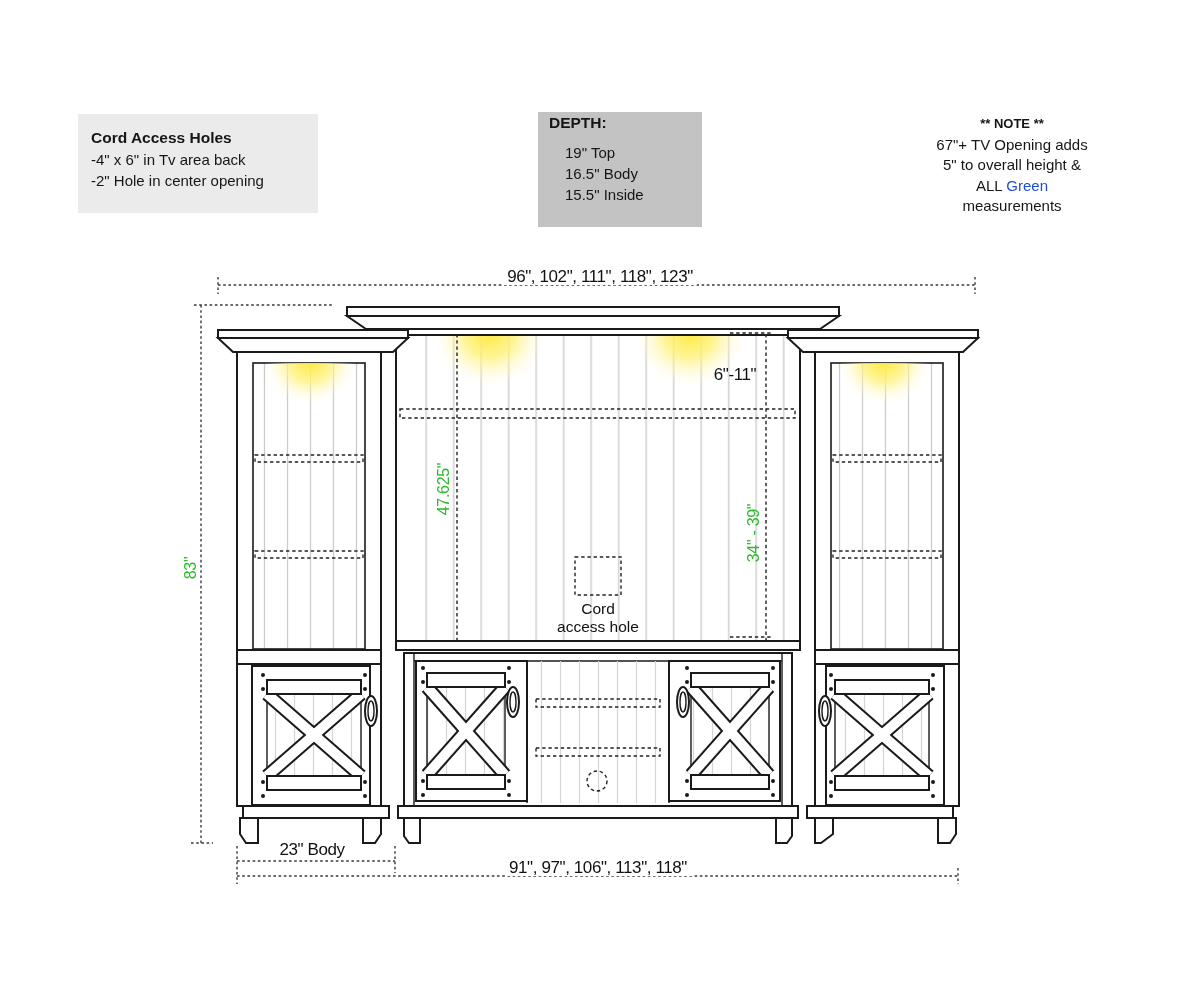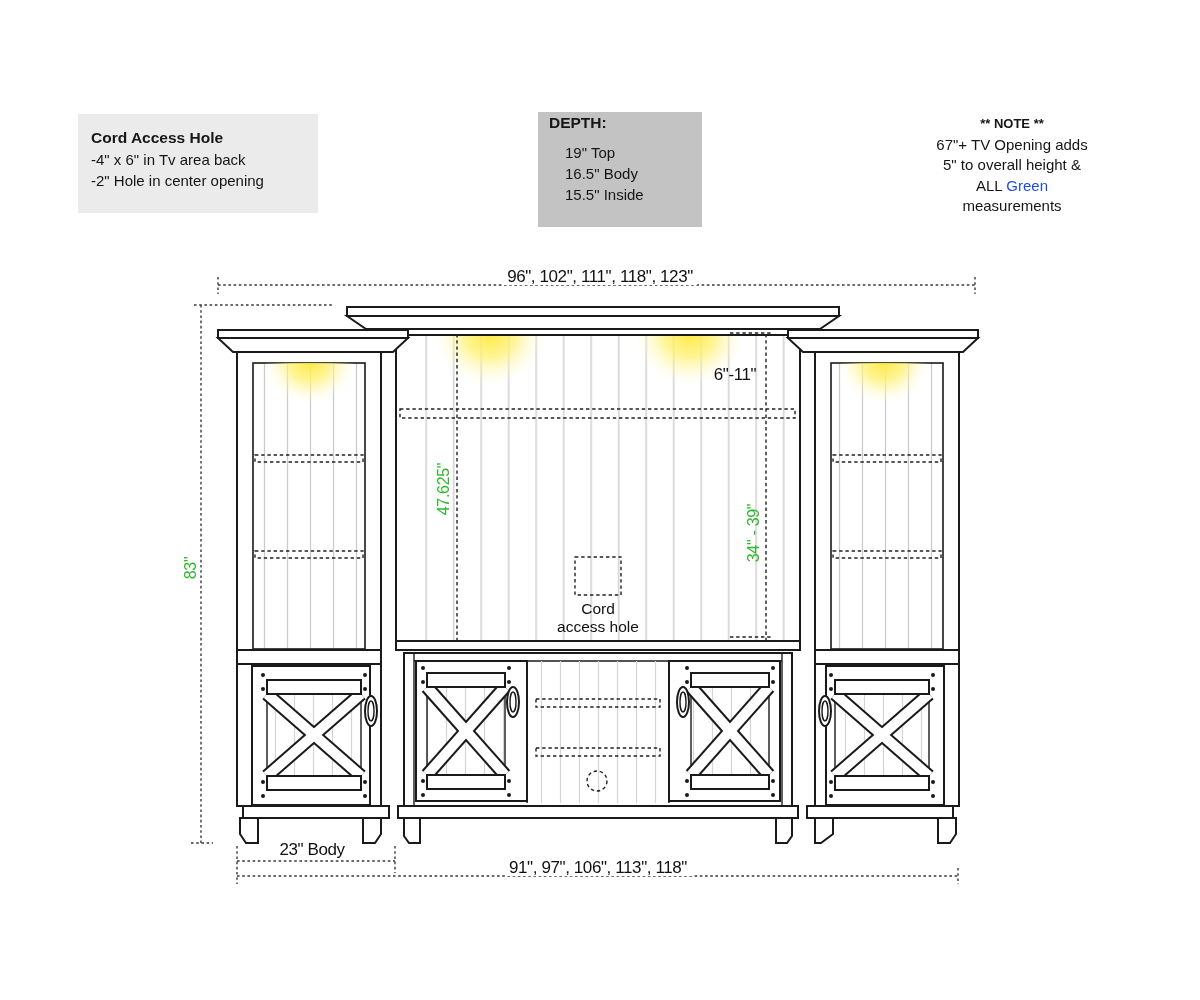--- a/index.html
+++ b/index.html
@@ -255,21 +255,21 @@
 
     <g>
       <line class="dim" x1="237" y1="876" x2="958" y2="876"></line>
       <line class="dim" x1="958" y1="868" x2="958" y2="884"></line>
       <rect class="whitebg" x="505" y="858" width="188" height="18"></rect>
       <text class="dimtext" x="598" y="873" text-anchor="middle">91", 97", 106", 113", 118"</text>
     </g>
   </svg>
 
   <div class="ann box-cord">
-    <div class="ttl">Cord Access Hole</div>
+    <div class="ttl">Cord Access Holes</div>
     <div>-4" x 6" in Tv area back</div>
     <div>-2" Hole in center opening</div>
   </div>
 
   <div class="ann box-depth">
     <div class="ttl">DEPTH:</div>
     <div class="itm first">19" Top</div>
     <div class="itm">16.5" Body</div>
     <div class="itm">15.5" Inside</div>
   </div>

